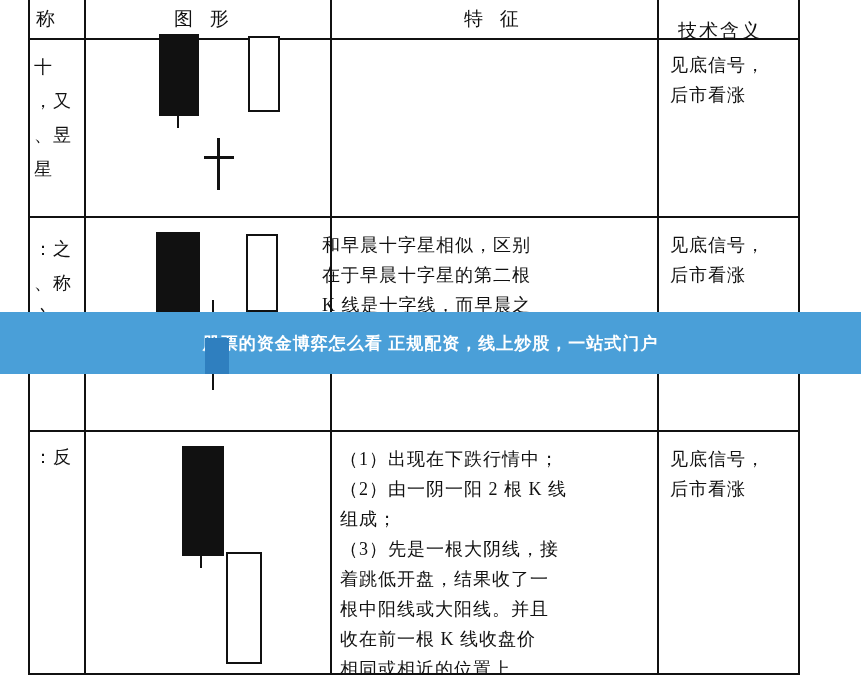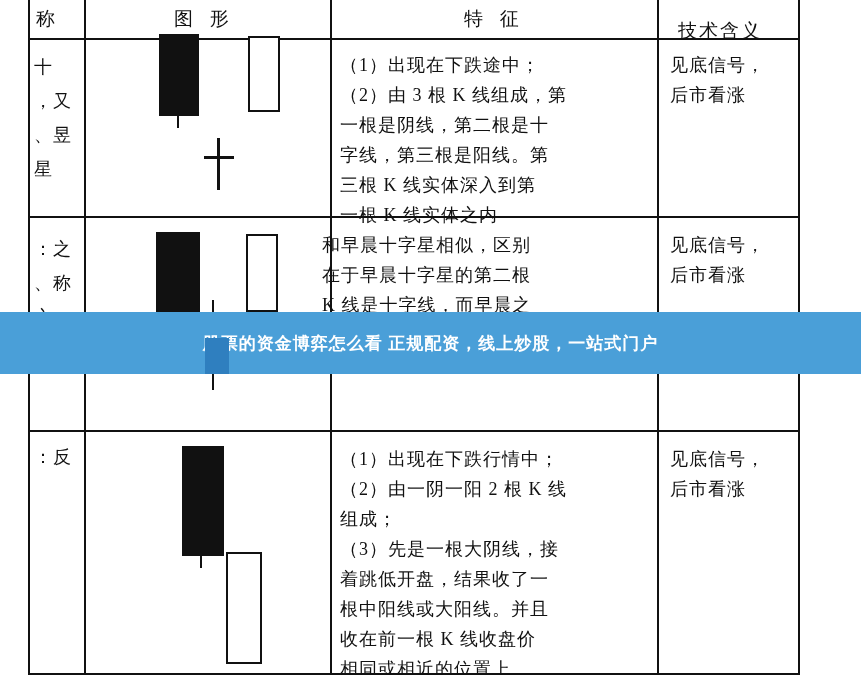--- a/index.html
+++ b/index.html
@@ -98,26 +98,20 @@
 ，又
 、昱
 星</div>
 
     <div class="cs body-black" style="left:129px;top:34px;width:38px;height:80px;"></div>
     <div class="cs wick" style="left:147px;top:114px;height:14px;"></div>
     <div class="cs cross-v" style="left:187px;top:138px;height:52px;"></div>
     <div class="cs cross-h" style="left:174px;top:156px;width:30px;"></div>
     <div class="cs body-white" style="left:218px;top:36px;width:28px;height:72px;"></div>
 
-    <div class="cellText" style="left:310px;top:50px;">（1）出现在下跌途中；
-（2）由 3 根 K 线组成，第
-一根是阴线，第二根是十
-字线，第三根是阳线。第
-三根 K 线实体深入到第
-一根 K 线实体之内</div>
     <div class="cellText" style="left:640px;top:50px;">见底信号，
 后市看涨</div>
 
     <div class="cellText" style="left:4px;top:232px;line-height:34px;">：之
 、称
 之</div>
 
     <div class="cs body-black" style="left:126px;top:232px;width:42px;height:90px;"></div>
     <div class="cs wick" style="left:146px;top:322px;height:18px;"></div>
     <div class="cs wick" style="left:182px;top:300px;height:90px;"></div>

